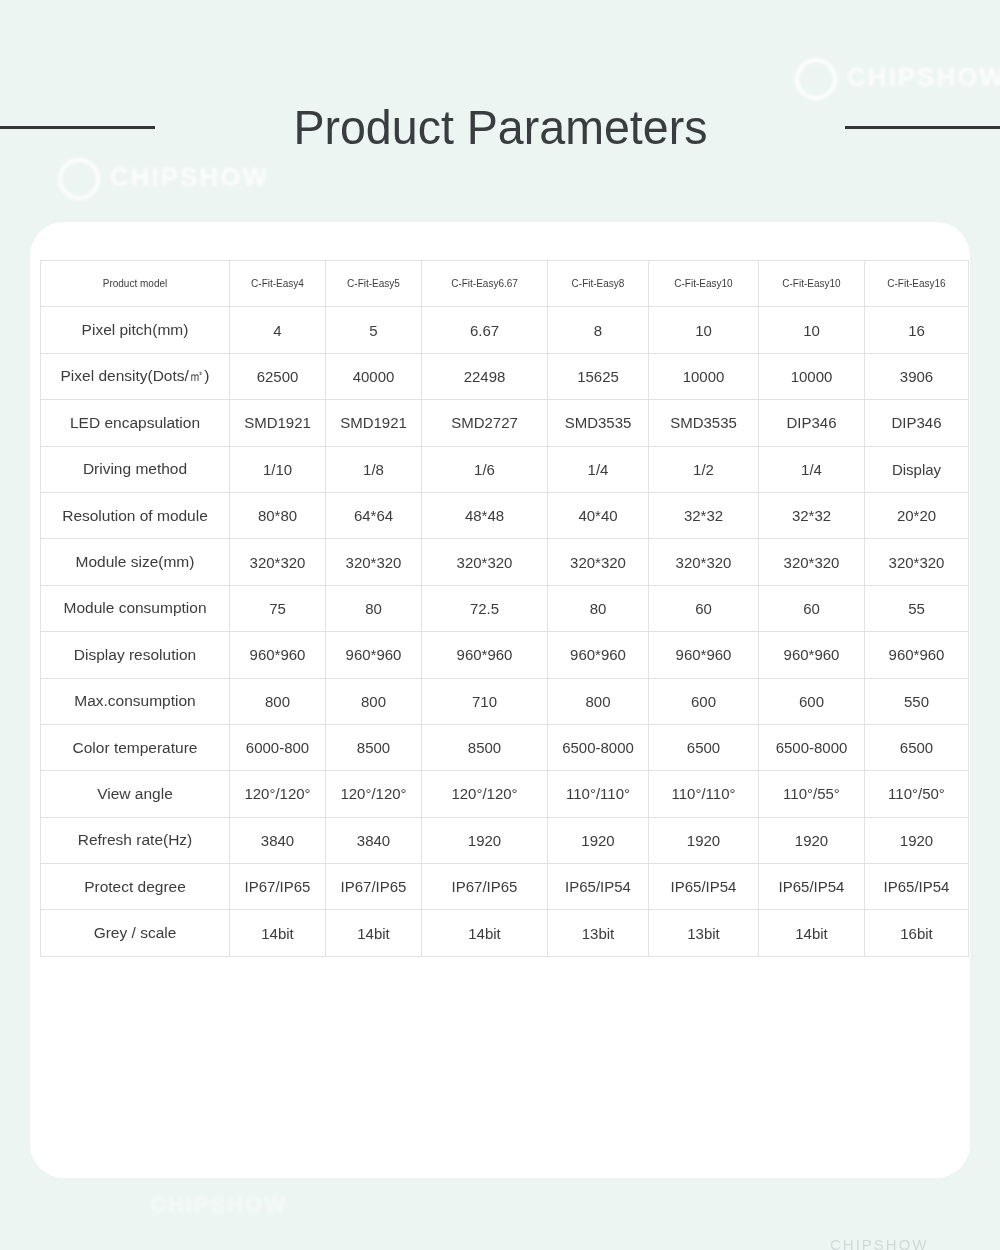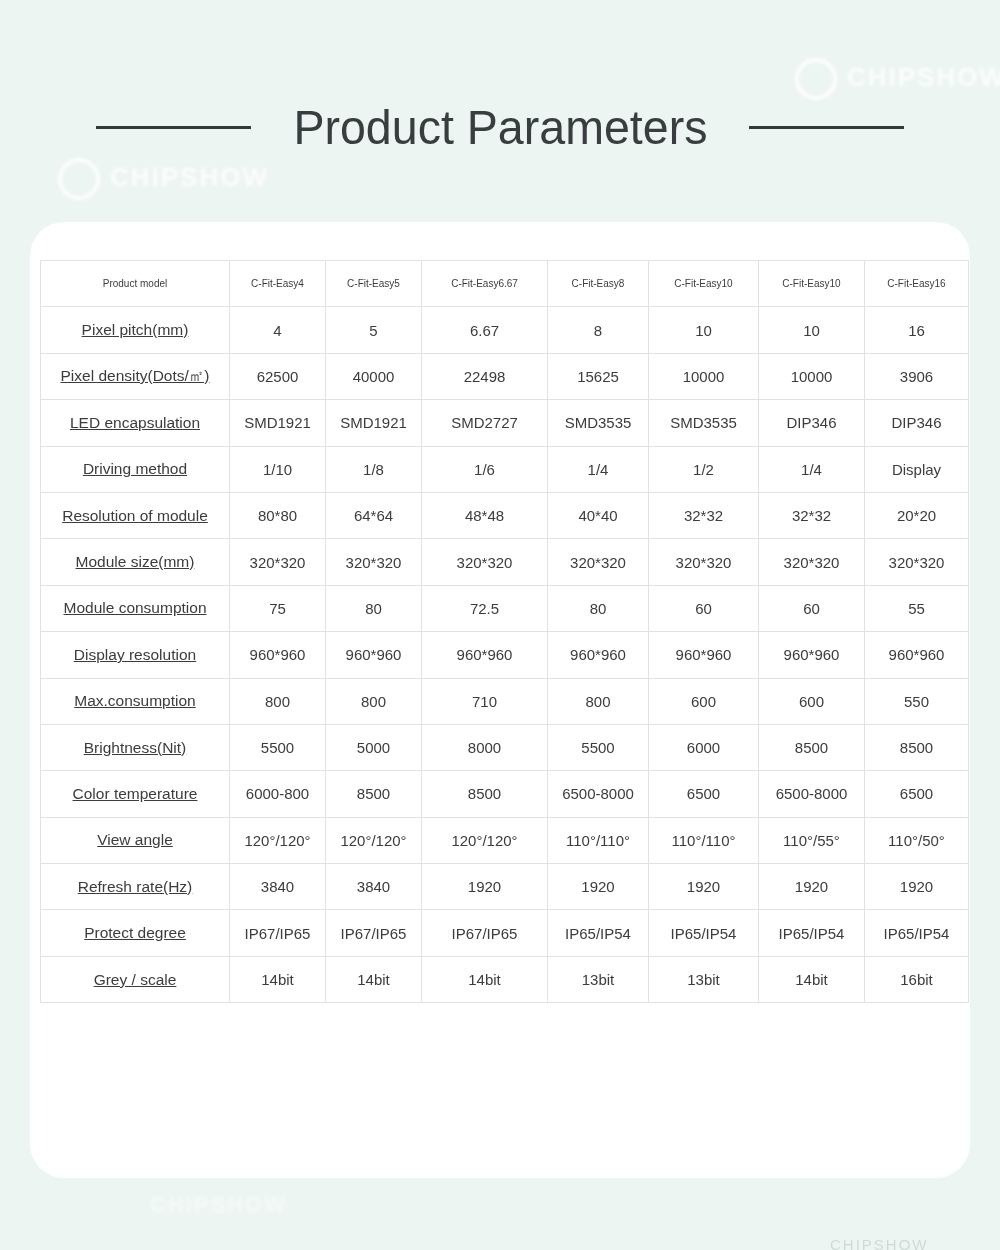--- a/index.html
+++ b/index.html
@@ -40,21 +40,21 @@
 
   
   .title-wrap {
     position: absolute;
     top: 92px;
     left: 0;
     width: 1000px;
     height: 70px;
     display: flex;
     align-items: center;
-    justify-content: center;
+    justify-content: space-between;
     gap: 36px;
   }
   .title-line {
     width: 155px;
     height: 3px;
     background: #35383b;
   }
   .page-title {
     margin: 0;
     font-size: 48px;
@@ -90,21 +90,21 @@
     height: 45.4px;
     padding: 0 2px;
     text-align: center;
     vertical-align: middle;
     color: #3c3c3c;
     font-weight: 400;
     overflow: hidden;
     white-space: nowrap;
   }
   table.spec th { font-size: 10px; }
-  table.spec td.label-cell { font-size: 15.5px; text-decoration: underline; }
+  table.spec td.label-cell { font-size: 15.5px; }
   table.spec td.value-cell { font-size: 15px; }
 </style>
 </head>
 <body>
 
 <div class="wm wm-top-right">
   <span class="wm-circle"></span><span>CHIPSHOW</span>
 </div>
 <div class="wm wm-left">
   <span class="wm-circle"></span><span>CHIPSHOW</span>
@@ -231,30 +231,20 @@
           <td class="label-cell">Max.consumption</td>
           <td class="value-cell">800</td>
           <td class="value-cell">800</td>
           <td class="value-cell">710</td>
           <td class="value-cell">800</td>
           <td class="value-cell">600</td>
           <td class="value-cell">600</td>
           <td class="value-cell">550</td>
         </tr>
         <tr>
-          <td class="label-cell">Brightness(Nit)</td>
-          <td class="value-cell">5500</td>
-          <td class="value-cell">5000</td>
-          <td class="value-cell">8000</td>
-          <td class="value-cell">5500</td>
-          <td class="value-cell">6000</td>
-          <td class="value-cell">8500</td>
-          <td class="value-cell">8500</td>
-        </tr>
-        <tr>
           <td class="label-cell">Color temperature</td>
           <td class="value-cell">6000-800</td>
           <td class="value-cell">8500</td>
           <td class="value-cell">8500</td>
           <td class="value-cell">6500-8000</td>
           <td class="value-cell">6500</td>
           <td class="value-cell">6500-8000</td>
           <td class="value-cell">6500</td>
         </tr>
         <tr>

